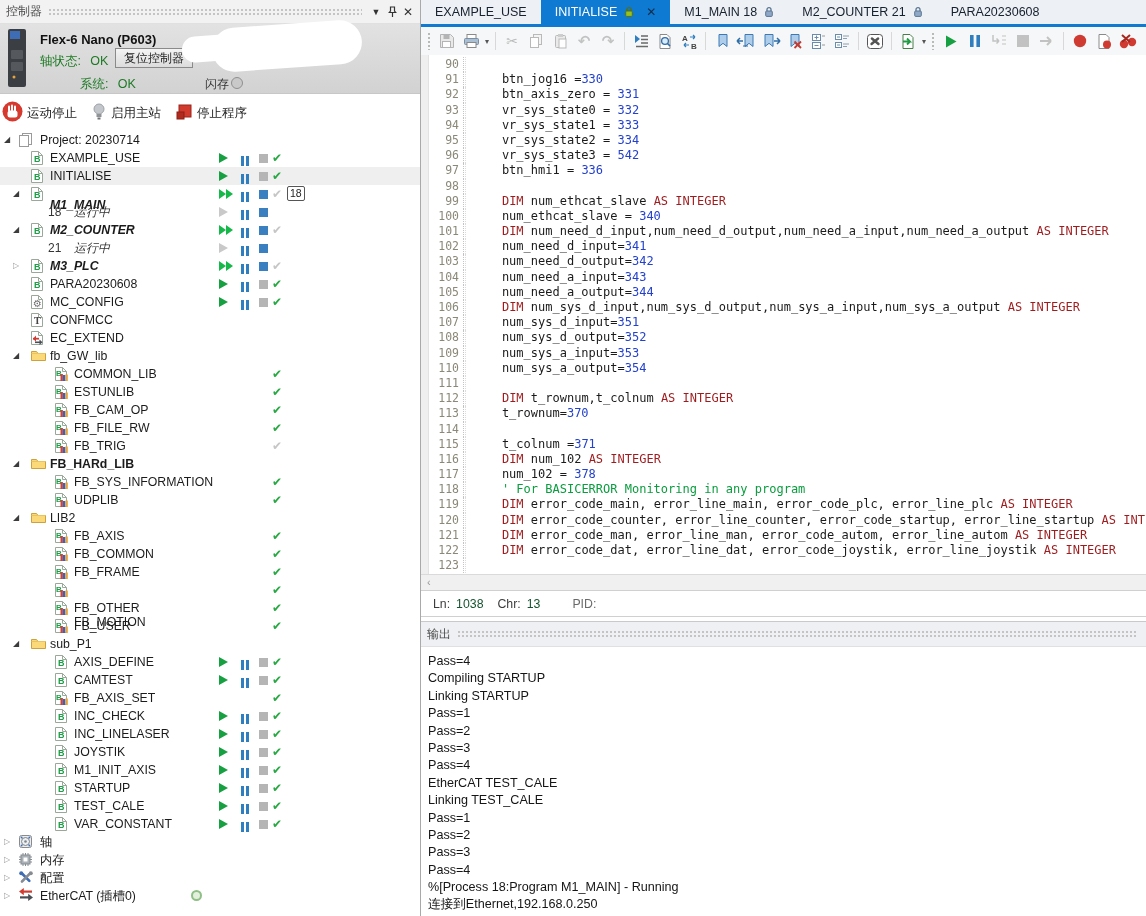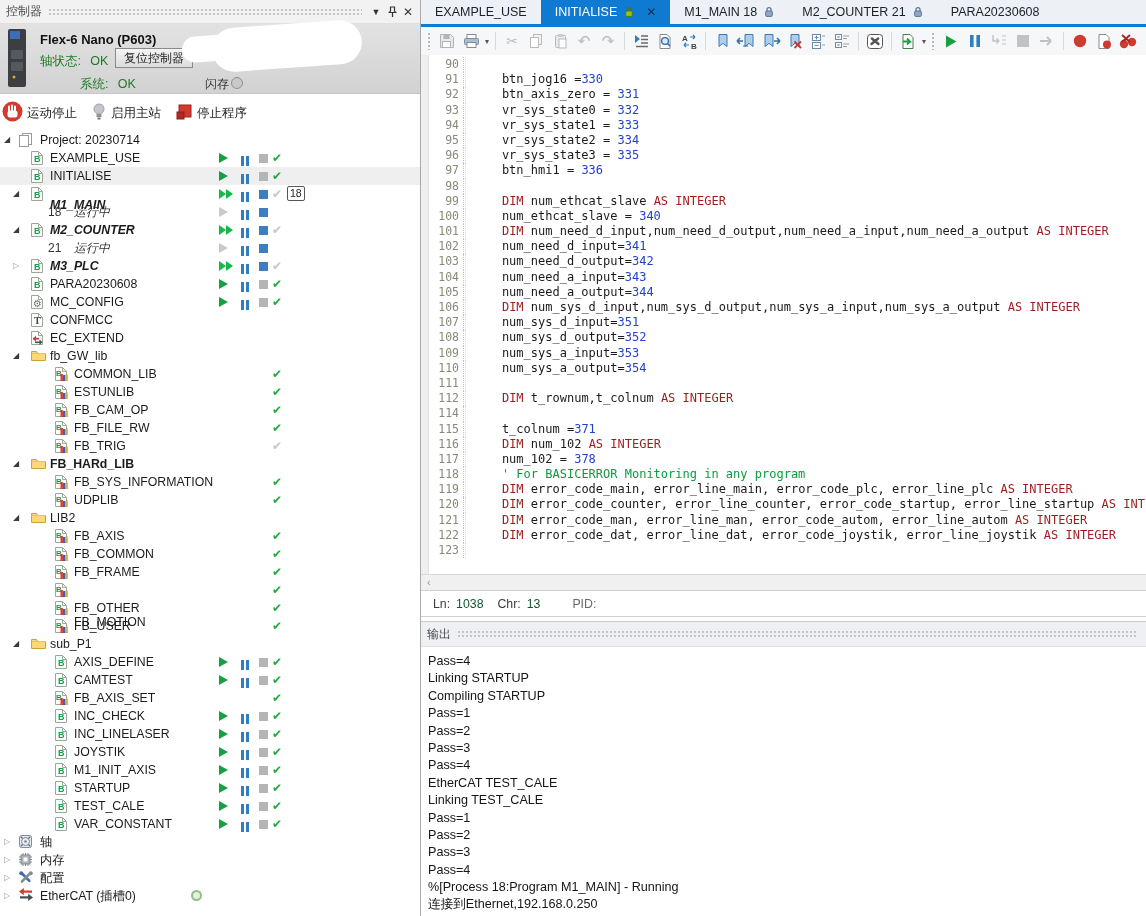--- a/index.html
+++ b/index.html
@@ -857,37 +857,38 @@
 
     <div id="editor">
       <div id="bp-strip"></div>
       <div id="lines">
           <div class="cl"><span class="ln">90</span><span class="ct"></span></div>
           <div class="cl"><span class="ln">91</span><span class="ct"><span class="sp">    btn_jog16 =</span><span class="sn">330</span></span></div>
           <div class="cl"><span class="ln">92</span><span class="ct"><span class="sp">    btn_axis_zero = </span><span class="sn">331</span></span></div>
           <div class="cl"><span class="ln">93</span><span class="ct"><span class="sp">    vr_sys_state0 = </span><span class="sn">332</span></span></div>
           <div class="cl"><span class="ln">94</span><span class="ct"><span class="sp">    vr_sys_state1 = </span><span class="sn">333</span></span></div>
           <div class="cl"><span class="ln">95</span><span class="ct"><span class="sp">    vr_sys_state2 = </span><span class="sn">334</span></span></div>
-          <div class="cl"><span class="ln">96</span><span class="ct"><span class="sp">    vr_sys_state3 = </span><span class="sn">335</span></span></div>
+          <div class="cl"><span class="ln">96</span><span class="ct"><span class="sp">    vr_sys_state3 = </span><span class="sn">542</span></span></div>
           <div class="cl"><span class="ln">97</span><span class="ct"><span class="sp">    btn_hmi1 = </span><span class="sn">336</span></span></div>
           <div class="cl"><span class="ln">98</span><span class="ct"></span></div>
           <div class="cl"><span class="ln">99</span><span class="ct"><span class="sp">    </span><span class="sk">DIM</span><span class="sp"> num_ethcat_slave </span><span class="sk">AS INTEGER</span></span></div>
           <div class="cl"><span class="ln">100</span><span class="ct"><span class="sp">    num_ethcat_slave = </span><span class="sn">340</span></span></div>
           <div class="cl"><span class="ln">101</span><span class="ct"><span class="sp">    </span><span class="sk">DIM</span><span class="sp"> num_need_d_input,num_need_d_output,num_need_a_input,num_need_a_output </span><span class="sk">AS INTEGER</span></span></div>
           <div class="cl"><span class="ln">102</span><span class="ct"><span class="sp">    num_need_d_input=</span><span class="sn">341</span></span></div>
           <div class="cl"><span class="ln">103</span><span class="ct"><span class="sp">    num_need_d_output=</span><span class="sn">342</span></span></div>
           <div class="cl"><span class="ln">104</span><span class="ct"><span class="sp">    num_need_a_input=</span><span class="sn">343</span></span></div>
           <div class="cl"><span class="ln">105</span><span class="ct"><span class="sp">    num_need_a_output=</span><span class="sn">344</span></span></div>
           <div class="cl"><span class="ln">106</span><span class="ct"><span class="sp">    </span><span class="sk">DIM</span><span class="sp"> num_sys_d_input,num_sys_d_output,num_sys_a_input,num_sys_a_output </span><span class="sk">AS INTEGER</span></span></div>
           <div class="cl"><span class="ln">107</span><span class="ct"><span class="sp">    num_sys_d_input=</span><span class="sn">351</span></span></div>
           <div class="cl"><span class="ln">108</span><span class="ct"><span class="sp">    num_sys_d_output=</span><span class="sn">352</span></span></div>
           <div class="cl"><span class="ln">109</span><span class="ct"><span class="sp">    num_sys_a_input=</span><span class="sn">353</span></span></div>
           <div class="cl"><span class="ln">110</span><span class="ct"><span class="sp">    num_sys_a_output=</span><span class="sn">354</span></span></div>
           <div class="cl"><span class="ln">111</span><span class="ct"></span></div>
           <div class="cl"><span class="ln">112</span><span class="ct"><span class="sp">    </span><span class="sk">DIM</span><span class="sp"> t_rownum,t_colnum </span><span class="sk">AS INTEGER</span></span></div>
+          <div class="cl"><span class="ln">113</span><span class="ct"><span class="sp">    t_rownum=</span><span class="sn">370</span></span></div>
           <div class="cl"><span class="ln">114</span><span class="ct"></span></div>
           <div class="cl"><span class="ln">115</span><span class="ct"><span class="sp">    t_colnum =</span><span class="sn">371</span></span></div>
           <div class="cl"><span class="ln">116</span><span class="ct"><span class="sp">    </span><span class="sk">DIM</span><span class="sp"> num_102 </span><span class="sk">AS INTEGER</span></span></div>
           <div class="cl"><span class="ln">117</span><span class="ct"><span class="sp">    num_102 = </span><span class="sn">378</span></span></div>
           <div class="cl"><span class="ln">118</span><span class="ct"><span class="sp">    </span><span class="sc">' For BASICERROR Monitoring in any program</span></span></div>
           <div class="cl"><span class="ln">119</span><span class="ct"><span class="sp">    </span><span class="sk">DIM</span><span class="sp"> error_code_main, error_line_main, error_code_plc, error_line_plc </span><span class="sk">AS INTEGER</span></span></div>
           <div class="cl"><span class="ln">120</span><span class="ct"><span class="sp">    </span><span class="sk">DIM</span><span class="sp"> error_code_counter, error_line_counter, error_code_startup, error_line_startup </span><span class="sk">AS INTEGER</span></span></div>
           <div class="cl"><span class="ln">121</span><span class="ct"><span class="sp">    </span><span class="sk">DIM</span><span class="sp"> error_code_man, error_line_man, error_code_autom, error_line_autom </span><span class="sk">AS INTEGER</span></span></div>
           <div class="cl"><span class="ln">122</span><span class="ct"><span class="sp">    </span><span class="sk">DIM</span><span class="sp"> error_code_dat, error_line_dat, error_code_joystik, error_line_joystik </span><span class="sk">AS INTEGER</span></span></div>
           <div class="cl"><span class="ln">123</span><span class="ct"></span></div>
@@ -904,22 +905,22 @@
       <span style="margin-left:18px;color:#6a6a6a;">PID:</span>
     </div>
 
     <div id="outpanel">
       <div class="panel-hd">
         <span class="panel-title">输出</span>
         <span class="dots"></span>
       </div>
       <div id="outlines">
           <div>Pass=4</div>
+          <div>Compiling STARTUP</div>
           <div>Linking STARTUP</div>
-          <div>Compiling STARTUP</div>
           <div>Pass=1</div>
           <div>Pass=2</div>
           <div>Pass=3</div>
           <div>Pass=4</div>
           <div>EtherCAT TEST_CALE</div>
           <div>Linking TEST_CALE</div>
           <div>Pass=1</div>
           <div>Pass=2</div>
           <div>Pass=3</div>
           <div>Pass=4</div>

